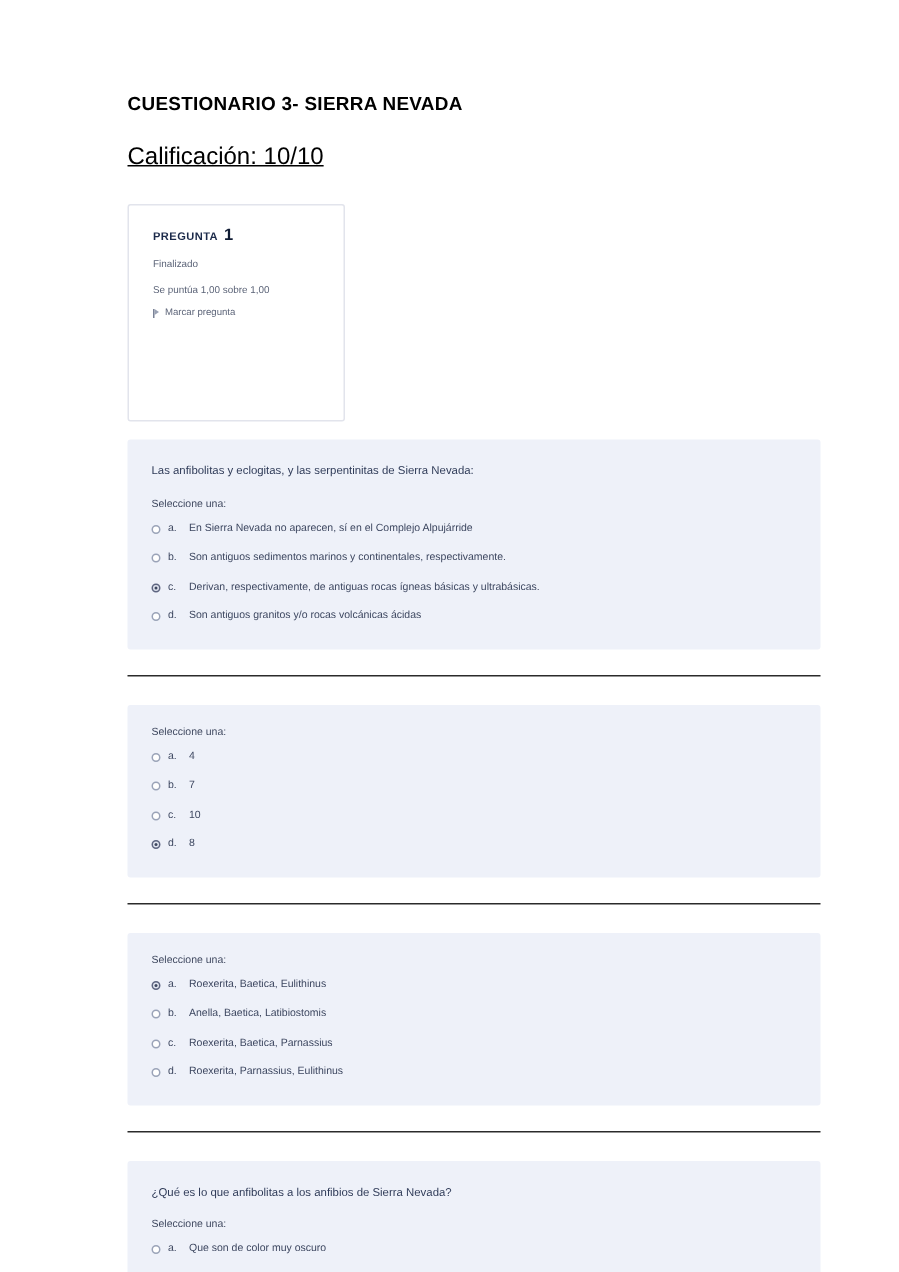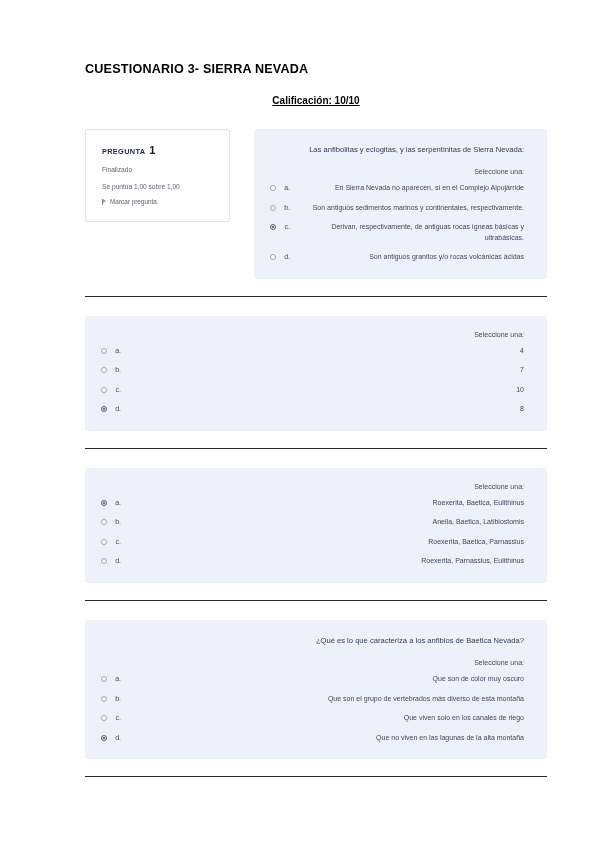--- a/index.html
+++ b/index.html
@@ -29,38 +29,38 @@
   }
   .doc-title {
     font-size: 12.6px;
     font-weight: bold;
     letter-spacing: 0.2px;
     color: #000000;
     margin: 0 0 18px 0;
     line-height: 1.2;
   }
   .doc-subtitle {
-    font-size: 10px;
-    font-weight: bold;
+    font-size: 16px;
+    font-weight: normal;
     color: #000000;
     text-decoration: underline;
     margin: 0 0 22px 0;
     line-height: 1.2;
-    text-align: center;
   }
 
   
   .q-block {
     position: relative;
     margin-bottom: 0;
   }
   .q-row {
     display: flex;
     align-items: stretch;
-    gap: 24px;
+    gap: 12px;
+    flex-direction: column;
   }
   .q-info {
     width: 145px;
     flex: 0 0 145px;
     background: #ffffff;
     border: 1px solid #e2e4ec;
     border-radius: 2px;
     padding: 14px 12px 16px 16px;
     box-sizing: border-box;
     align-self: flex-start;
@@ -115,23 +115,22 @@
     width: 0; height: 0;
     border-top: 2px solid transparent;
     border-bottom: 2px solid transparent;
     border-left: 3.5px solid #9aa2b4;
   }
 
   .q-content {
     flex: 1 1 auto;
     background: #eef1f9;
     border-radius: 2px;
-    padding: 15px 23px 16px 16px;
-    box-sizing: border-box;
-    text-align: right;
+    padding: 15px 0 16px 16px;
+    box-sizing: border-box;
   }
   .q-text {
     font-size: 7.6px;
     color: #2f3b58;
     line-height: 1.62;
     margin-bottom: 12px;
   }
   .q-select-label {
     font-size: 7px;
     color: #414a61;
@@ -300,21 +299,21 @@
                   <span class="opt-text">Roexerita, Parnassius, Eulithinus</span>
                 </li>
               </ul>
             </div>
           </div>
           <hr class="divider">
         </div>
         <div class="q-block">
           <div class="q-row">
             <div class="q-content">
-              <div class="q-text">¿Qué es lo que caracteriza a los anfibios de Baetica Nevada?</div>
+              <div class="q-text">¿Qué es lo que anfibolitas a los anfibios de Sierra Nevada?</div>
               <div class="q-select-label">Seleccione una:</div>
               <ul class="opt-list">
                 <li class="opt">
                   <span class="radio"></span>
                   <span class="opt-letter">a.</span>
                   <span class="opt-text">Que son de color muy oscuro</span>
                 </li>
                 <li class="opt">
                   <span class="radio"></span>
                   <span class="opt-letter">b.</span>

